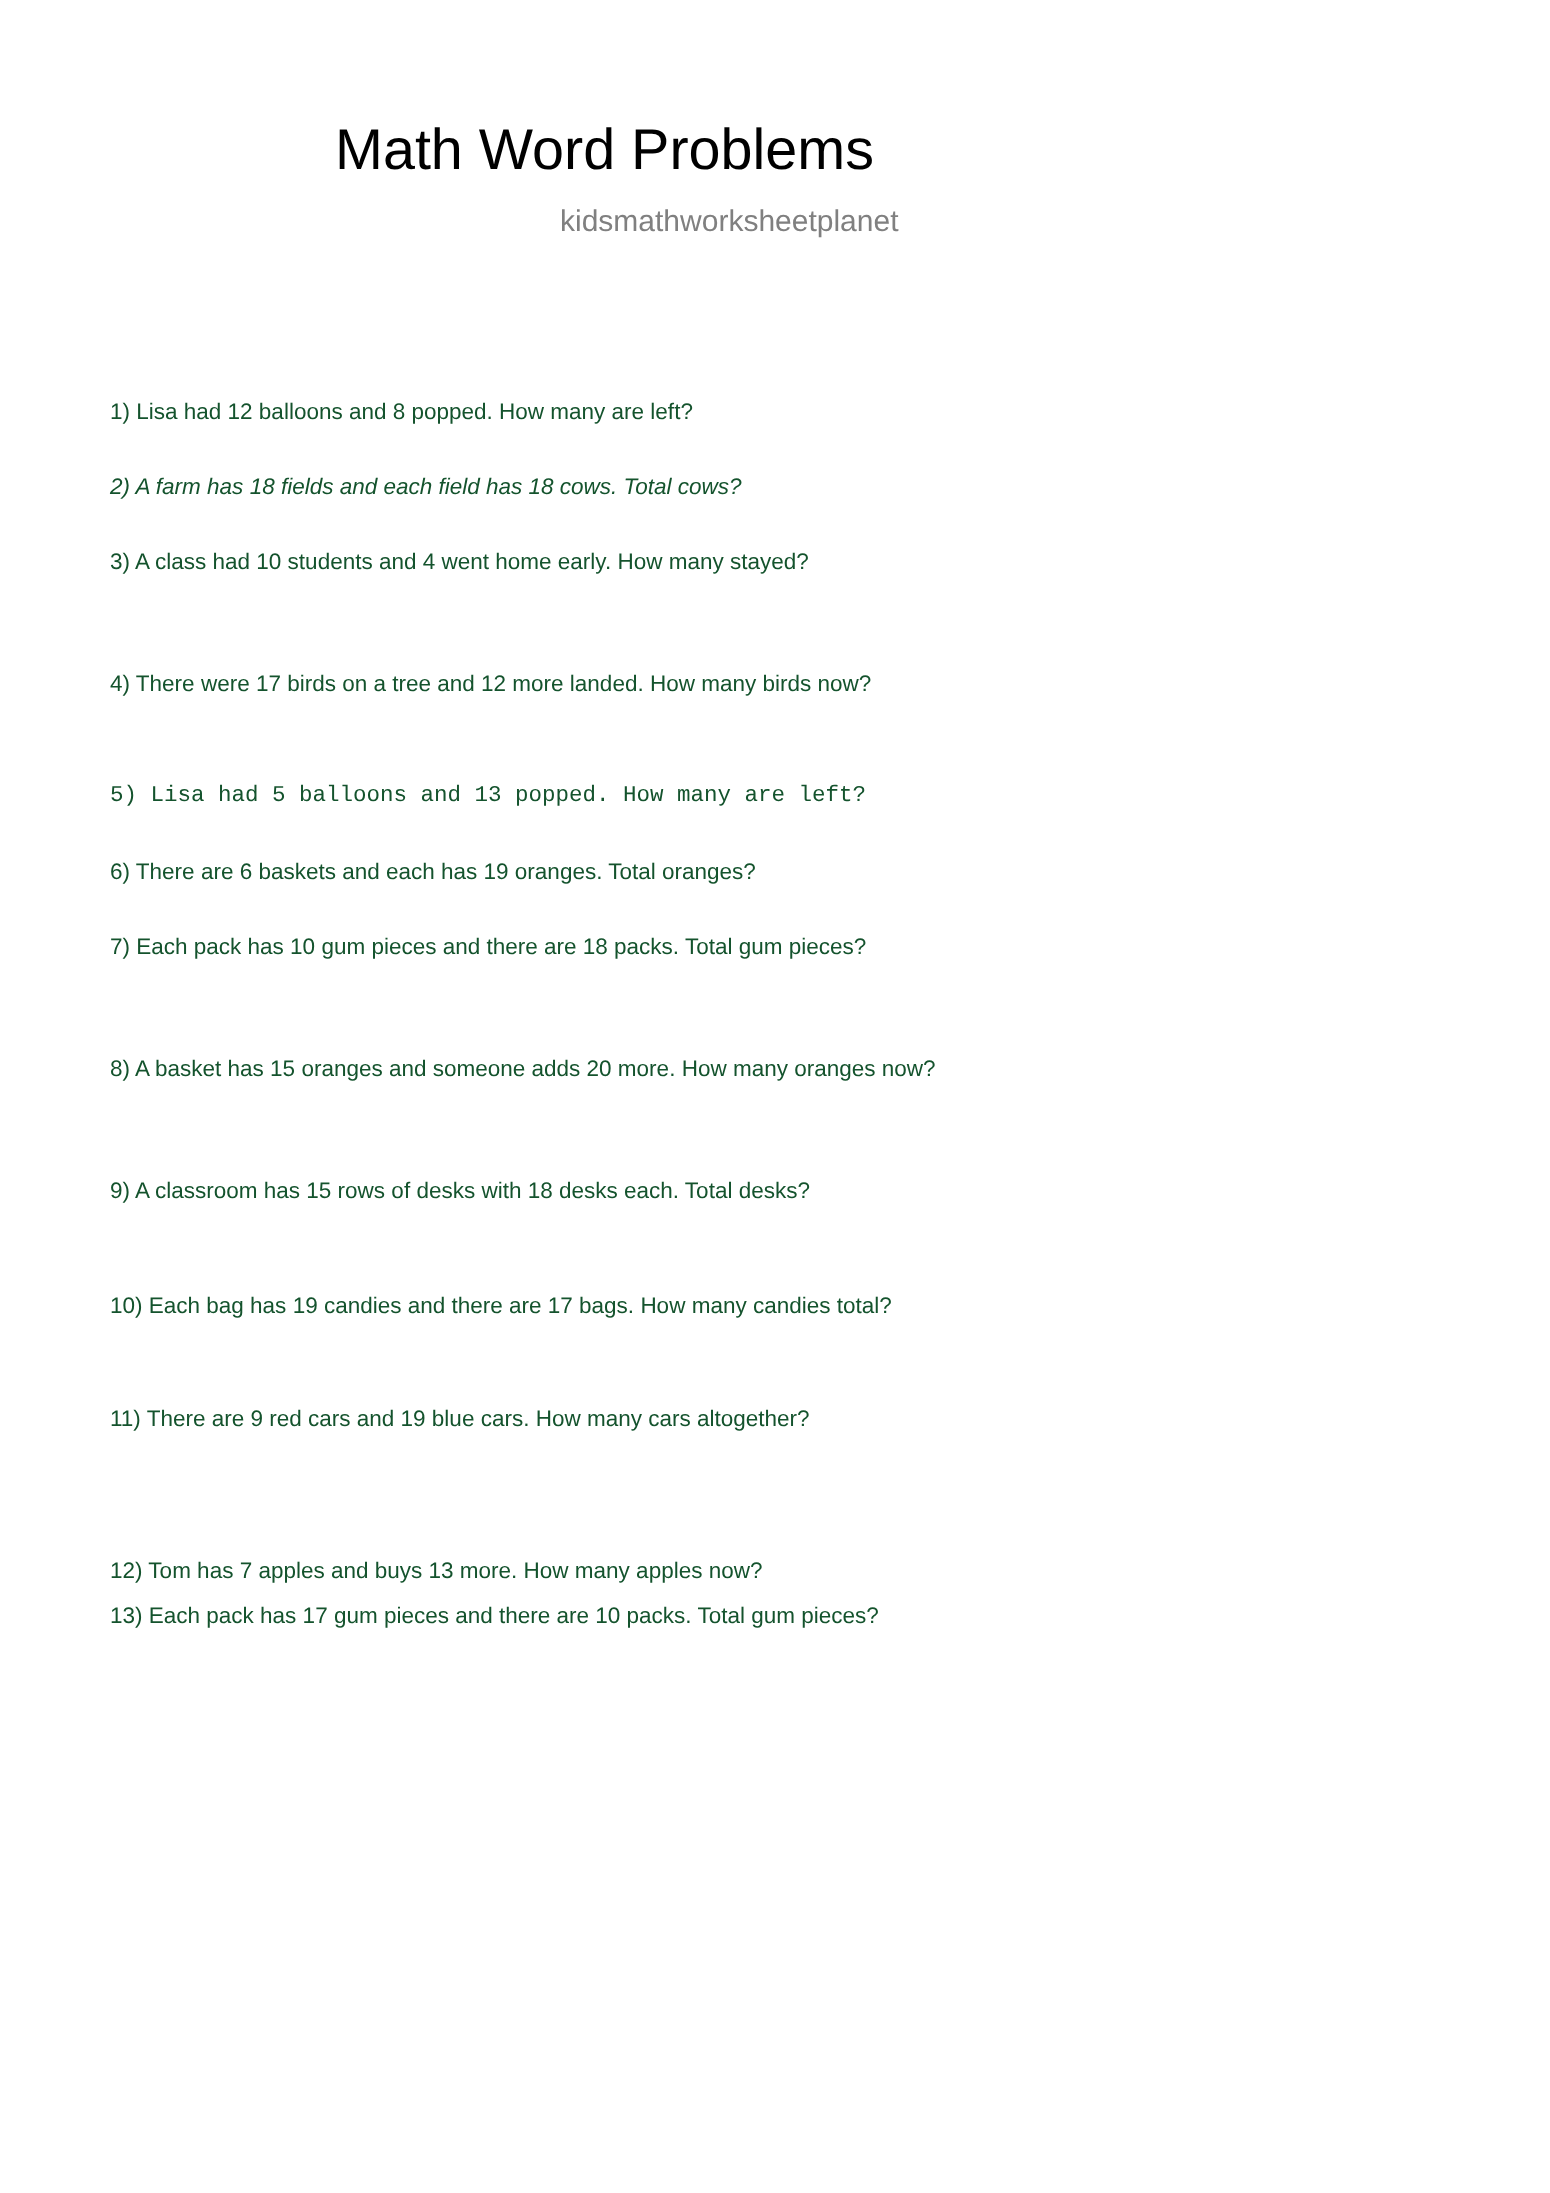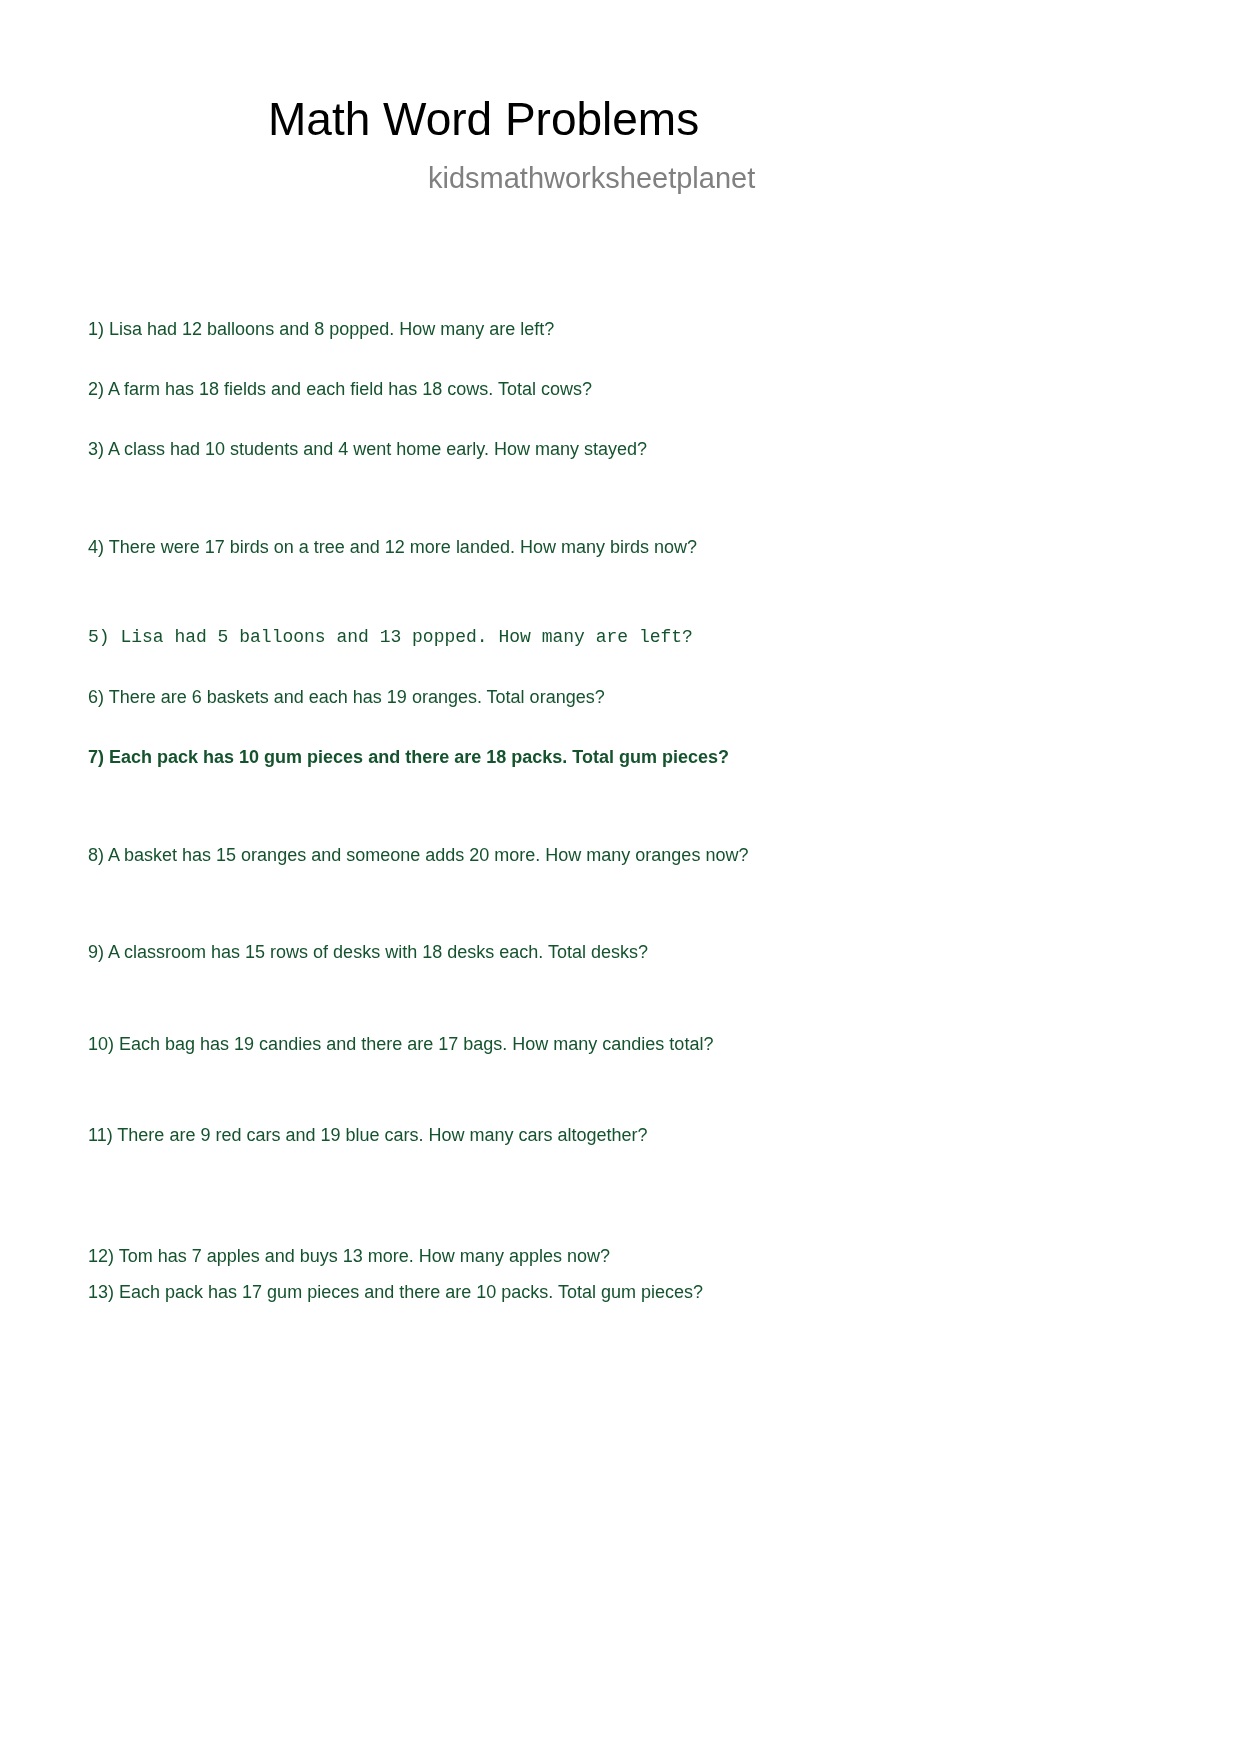--- a/index.html
+++ b/index.html
@@ -19,23 +19,23 @@
       position: absolute;
       left: 268px;
       top: 88px;
       font-size: 46px;
       line-height: 62px;
       white-space: nowrap;
       letter-spacing: 0px;
     }
     .subtitle {
       position: absolute;
-      left: 428px;
+      left: 448px;
       top: 160px;
-      font-size: 29px;
+      font-size: 24px;
       line-height: 36px;
       color: #808080;
       white-space: nowrap;
     }
     .problem {
       position: absolute;
       left: 88px;
       width: 1040px;
       font-size: 18px;
       line-height: 37.5px;
@@ -44,26 +44,26 @@
   </style>
 </head>
 <body>
 
 <div>
   <div class="title">Math Word Problems</div>
   <div class="subtitle">kidsmathworksheetplanet</div>
 
   <div>
     <div class="problem" style="top:311px; width:1000px;">1) Lisa had 12 balloons and 8 popped. How many are left?</div>
-    <div class="problem" style="top:371px; width:1000px;">2) A farm has 18 fields and each field has 18 cows. Total cows?</div>
+    <div class="problem" style="top:371px; width:1000px;font-style:italic;">2) A farm has 18 fields and each field has 18 cows. Total cows?</div>
     <div class="problem" style="top:431px; width:880px;">3) A class had 10 students and 4 went home early. How many stayed?</div>
     <div class="problem" style="top:529px; width:930px;">4) There were 17 birds on a tree and 12 more landed. How many birds now?</div>
     <div class="problem" style="top:619px; width:1000px;font-family:Liberation Mono, monospace;">5) Lisa had 5 balloons and 13 popped. How many are left?</div>
     <div class="problem" style="top:679px; width:1000px;">6) There are 6 baskets and each has 19 oranges. Total oranges?</div>
-    <div class="problem" style="top:739px; width:890px;font-weight:bold;">7) Each pack has 10 gum pieces and there are 18 packs. Total gum pieces?</div>
+    <div class="problem" style="top:739px; width:890px;">7) Each pack has 10 gum pieces and there are 18 packs. Total gum pieces?</div>
     <div class="problem" style="top:837px; width:880px;">8) A basket has 15 oranges and someone adds 20 more. How many oranges now?</div>
     <div class="problem" style="top:934px; width:890px;">9) A classroom has 15 rows of desks with 18 desks each. Total desks?</div>
     <div class="problem" style="top:1026px; width:915px;">10) Each bag has 19 candies and there are 17 bags. How many candies total?</div>
     <div class="problem" style="top:1117px; width:850px;">11) There are 9 red cars and 19 blue cars. How many cars altogether?</div>
     <div class="problem" style="top:1214px; width:1000px;margin-top:24px;">12) Tom has 7 apples and buys 13 more. How many apples now?</div>
     <div class="problem" style="top:1274px; width:910px;">13) Each pack has 17 gum pieces and there are 10 packs. Total gum pieces?</div>
   </div>
 </div>
 
 </body></html>

